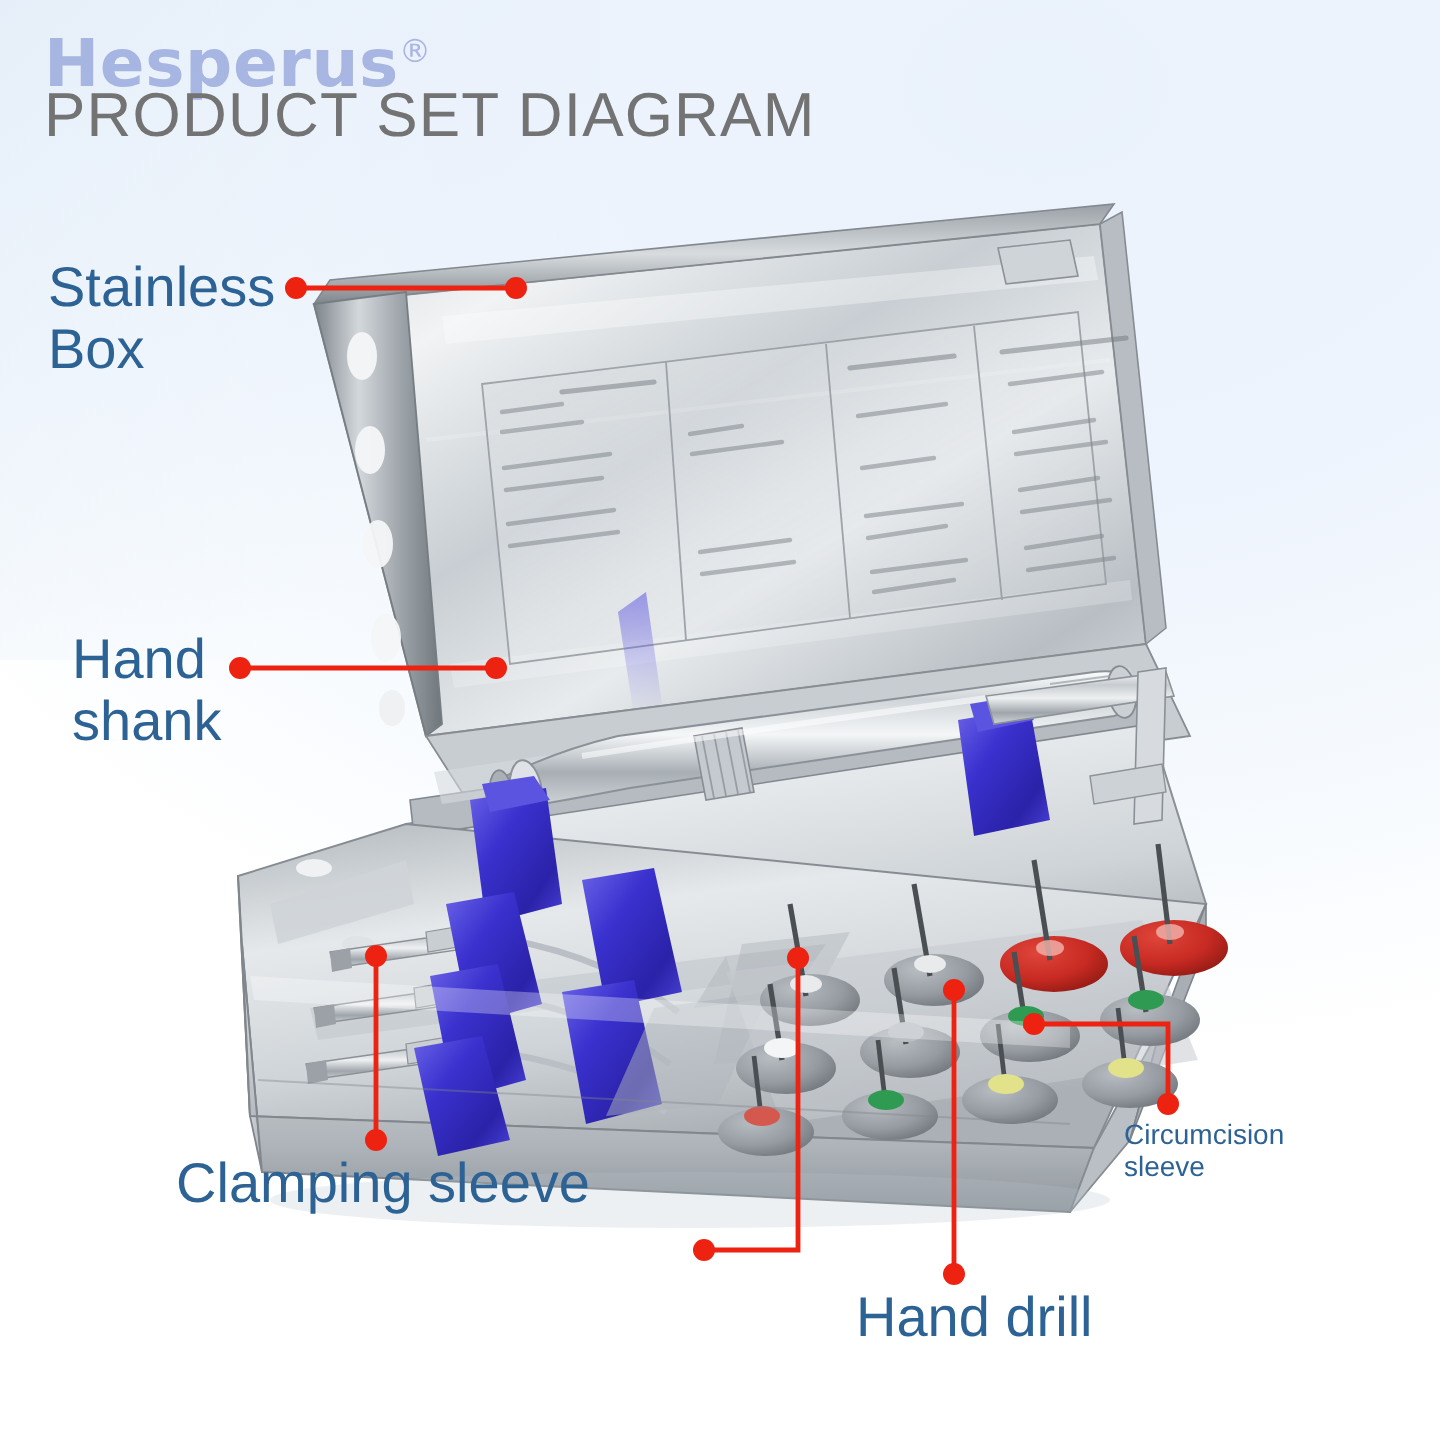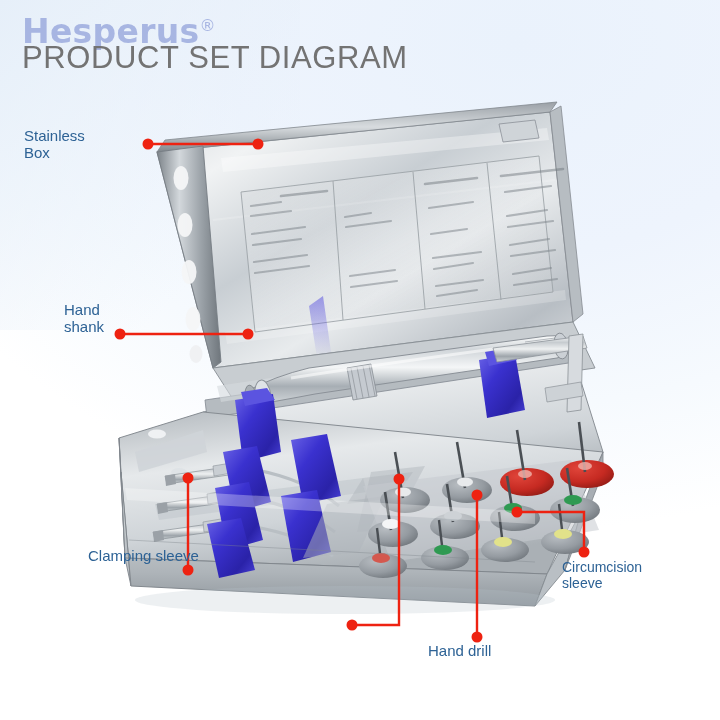--- a/index.html
+++ b/index.html
@@ -33,28 +33,28 @@
     font-size:31px;font-weight:400;letter-spacing:.6px;color:#737373;
     white-space:nowrap;
     font-family:Liberation Sans, sans-serif;
   }
 
   
   .photo{position:absolute;left:95px;top:100px;width:540px;height:510px;}
   .photo svg{position:absolute;left:0;top:0;overflow:visible;}
 
   
-  .ann{position:absolute;color:#2d6295;font-size:15px;line-height:1.12;
+  .ann{position:absolute;color:#2d6295;font-size:28px;line-height:1.12;
        font-family:"Liberation Sans","DejaVu Sans",sans-serif;white-space:pre-line;}
   .ann.sm{font-size:14px;}
   #leaders{position:absolute;left:0;top:0;width:720px;height:720px;pointer-events:none;}
 
   .a-stainless{left:24px;top:128px;}
-  .a-hand{left:36px;top:302px;margin-left:28px;}
-  .a-clamp{left:88px;top:548px;}
+  .a-hand{left:36px;top:314px;}
+  .a-clamp{left:88px;top:576px;}
   .a-guide{left:228px;top:612px;}
   .a-flat{left:428px;top:643px;}
   .a-circ{left:562px;top:560px;}
 </style>
 </head>
 <body>
 
 <div id="stage">
 
   <div class="bg"></div>

